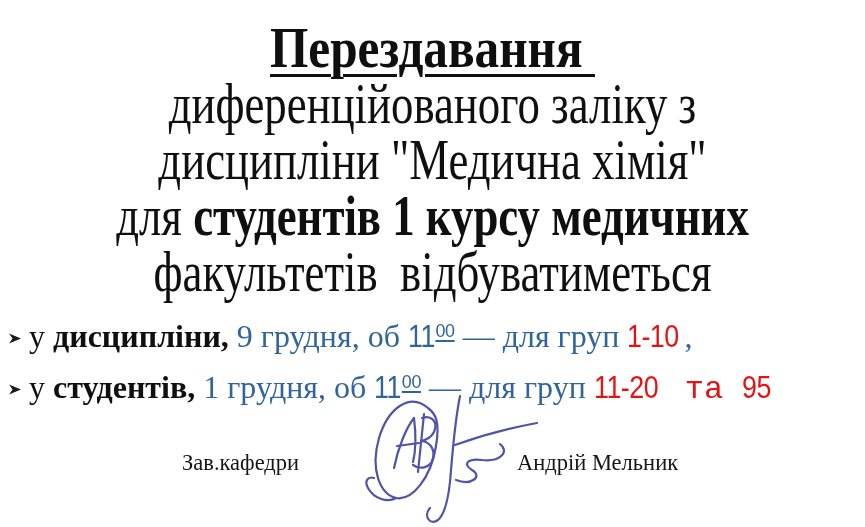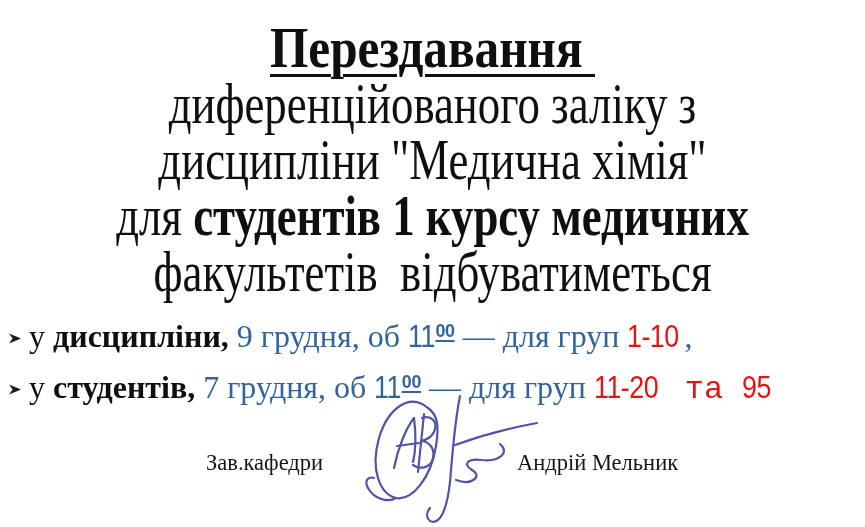--- a/index.html
+++ b/index.html
@@ -55,31 +55,30 @@
     letter-spacing:-0.02em;
   }
   .sup{
     font-family:"Liberation Sans", sans-serif;
     font-size:0.56em;
     vertical-align:0.55em;
     text-decoration:underline;
     text-decoration-thickness:1.5px;
     text-underline-offset:3px;
     letter-spacing:-0.02em;
-    font-weight:bold;
   }
   
   .sig-label{
     position:absolute;
     font-size:22.5px;
     line-height:26px;
     color:#151515;
     white-space:pre;
   }
-  .sig-label.left{left:206px;top:450px;}
+  .sig-label.left{left:182px;top:450px;}
   .sig-label.right{left:517px;top:450px;text-align:center;}
   .sig-svg{position:absolute;left:350px;top:382px;}
 </style>
 </head>
 <body>
 
 <div class="page">
 
   <div class="heading">
     <div class="h-line title-line"><span class="title">Перездавання </span></div>
@@ -90,21 +89,21 @@
   </div>
 
   <div class="schedule">
 
     <div class="sched-line"><span class="bullet"><svg width="14" height="13" viewBox="0 0 14 13">
             <path d="M1 1.5 L13 6.5 L1 11.5 L4.6 6.5 Z" fill="#1a1a1a"></path>
           </svg></span><span class="black">у </span><b class="black">дисципліни,</b><span class="blue"> 9 грудня, об </span><span class="blue num">11</span><span class="blue sup">00</span><span class="blue"> — для груп </span><span class="red num">1-10</span><span class="blue">,</span></div>
 
     <div class="sched-line"><span class="bullet"><svg width="14" height="13" viewBox="0 0 14 13">
             <path d="M1 1.5 L13 6.5 L1 11.5 L4.6 6.5 Z" fill="#1a1a1a"></path>
-          </svg></span><span class="black">у </span><b class="black">студентів,</b><span class="blue"> 7 грудня, об </span><span class="blue num">11</span><span class="blue sup">00</span><span class="blue"> — для груп </span><span class="red num">11-20</span><span class="red"> та </span><span class="red num">95</span></div>
+          </svg></span><span class="black">у </span><b class="black">студентів,</b><span class="blue"> 1 грудня, об </span><span class="blue num">11</span><span class="blue sup">00</span><span class="blue"> — для груп </span><span class="red num">11-20</span><span class="red"> та </span><span class="red num">95</span></div>
 
   </div>
 
   <span class="sig-label left">Зав.кафедри</span>
   <span class="sig-label right">Андрій Мельник</span>
 
   <svg class="sig-svg" width="195" height="145" viewBox="0 0 195 145" fill="none" stroke="#5053a8" stroke-width="2.2" stroke-linecap="round">
 
     <path d="M78 26 C60 10 38 26 29 56 C20 88 30 112 46 116 C62 119 81 96 86 64 C90 40 86 32 78 26"></path>
     <path d="M46 116 C38 121 24 117 18 106 C14 99 18 94 24 96"></path>

